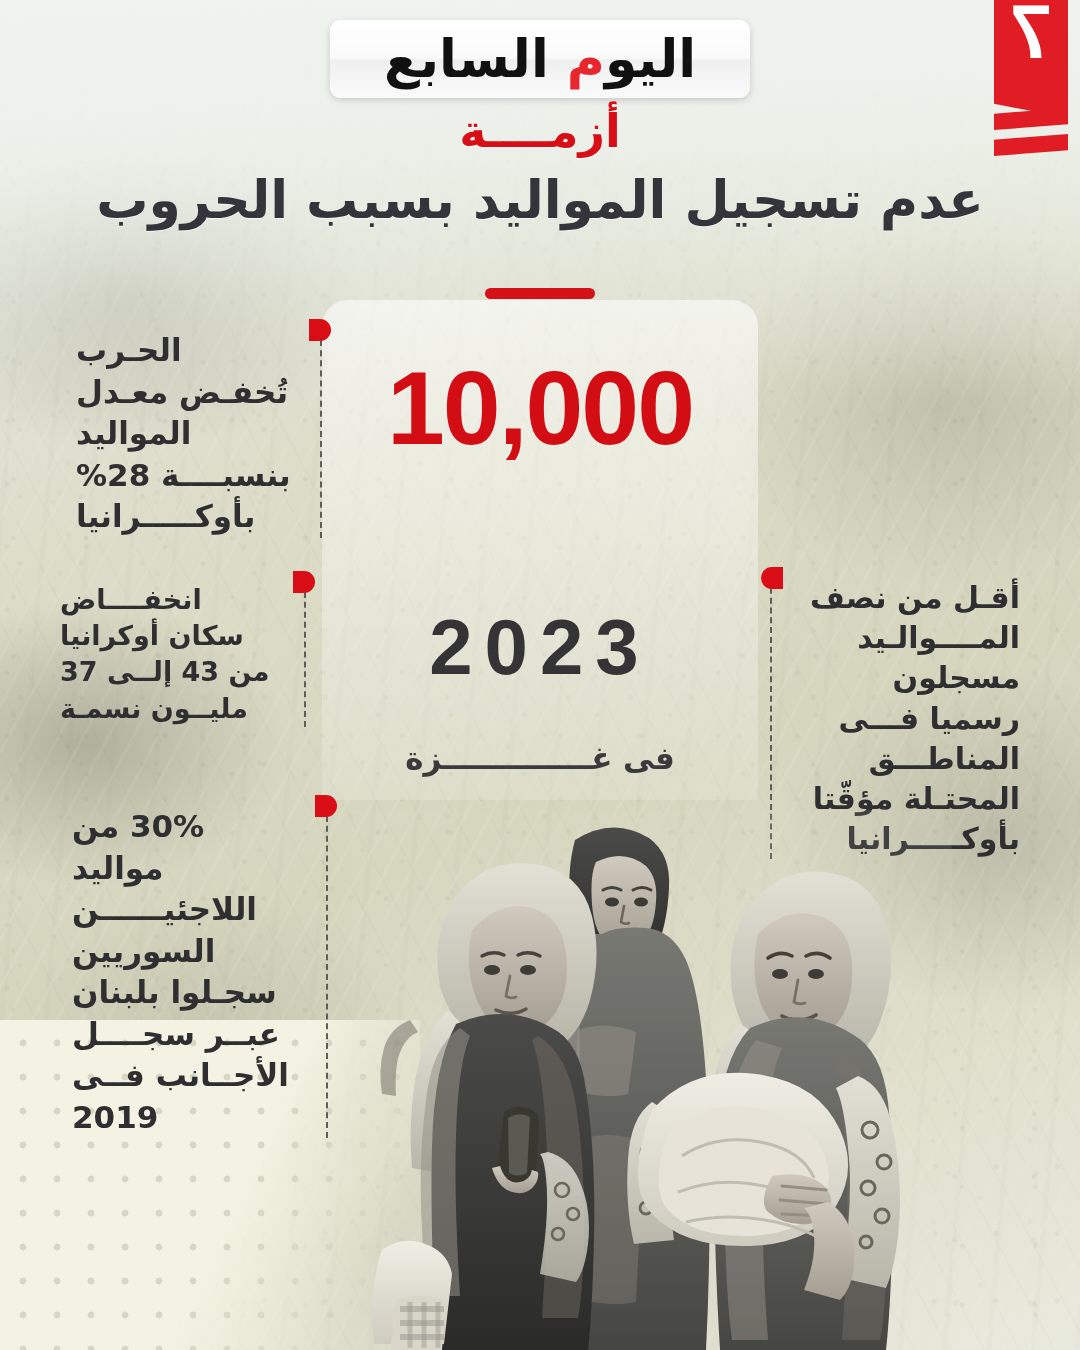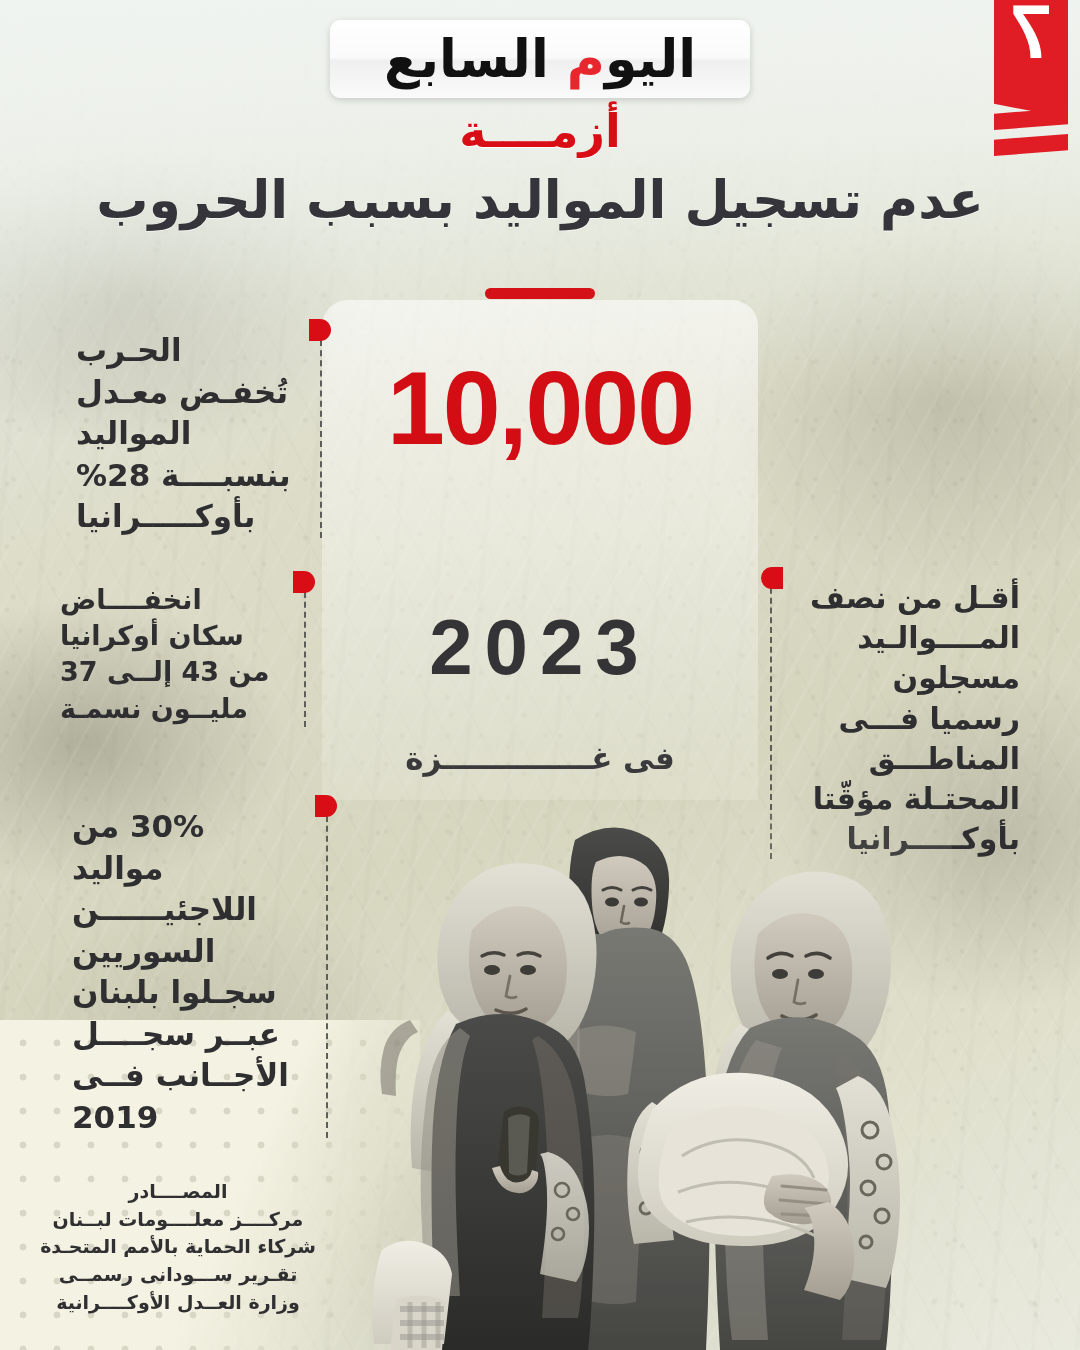--- a/index.html
+++ b/index.html
@@ -371,21 +371,14 @@
         <path d="M420 366 q32 -6 50 8 q12 10 8 24 q-4 14 -22 16 q-24 2 -40 -12 q-10 -10 4 -36 z" fill="url(#gSkin)"></path>
         <path d="M430 376 l44 4 M428 390 l46 4 M430 404 l42 2" stroke="#8d857a" stroke-width="3" stroke-linecap="round"></path>
 
         <path d="M476 392 q24 14 26 48 q2 34 -14 50 l-36 -10 q12 -30 10 -54 q-2 -22 -10 -28 z" fill="url(#gSkin)"></path>
       </g>
 
       <rect x="0" y="0" width="600" height="540" fill="#dedecb" opacity=".10"></rect>
     </svg>
   </div>
 
-  <div class="sources">
-    <div class="hdr">المصــــادر</div>
-    <div>مركــــز معلــــومات لبــنان</div>
-    <div>شركاء الحماية بالأمم المتحـدة</div>
-    <div>تقـرير ســـودانى رسمــى</div>
-    <div>وزارة العــدل الأوكــــرانية</div>
-  </div>
 
 </div>
 
 </body></html>

